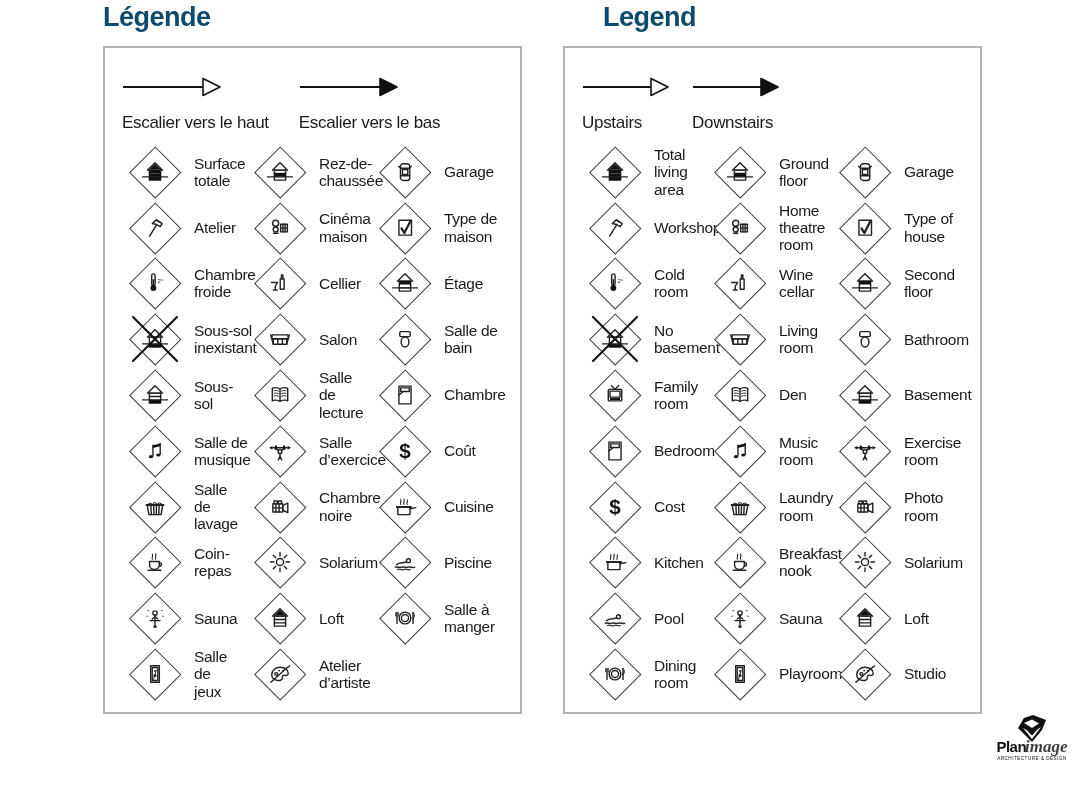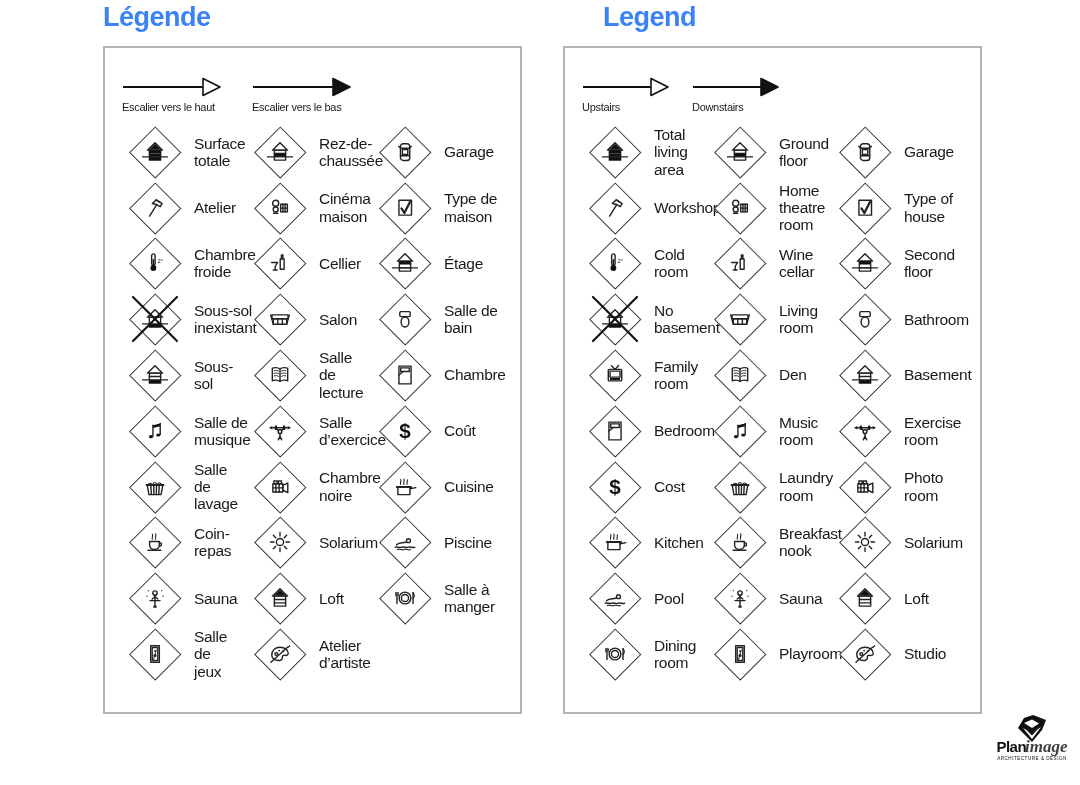--- a/index.html
+++ b/index.html
@@ -2,35 +2,35 @@
 <html><head>
 <meta charset="utf-8">
 <style>
   html,body{margin:0;padding:0;}
   body{
     width:1080px;height:785px;position:relative;background:#ffffff;
     font-family:"Liberation Sans", sans-serif;color:#1a1a1a;overflow:hidden;
   }
   .panel-title{
     position:absolute;top:2px;font-size:27px;font-weight:bold;
-    letter-spacing:-0.5px;color:#3b82f6;
+    letter-spacing:-0.5px;color:#0c4a6e;
   }
   #title-fr{left:103px;}
   #title-en{left:563px;margin-left:40px;}
   .panel{
     position:absolute;top:46px;width:415px;height:664px;
     border:2px solid #b3b3b3;background:#fff;
   }
   #panel-fr{left:103px;}
   #panel-en{left:563px;}
   .arrows{display:flex;align-items:flex-start;padding:28px 0 0 17px;}
   #panel-fr .arrows{gap:30px;}
   #panel-en .arrows{gap:22px;}
   .arrow-group{display:flex;flex-direction:column;}
-  .arrow-label{font-size:11px;letter-spacing:-0.3px;margin-top:3px;color:#1a1a1a;white-space:nowrap;}
+  .arrow-label{font-size:17px;letter-spacing:-0.3px;margin-top:15px;color:#1a1a1a;white-space:nowrap;}
   .grid{
     margin-top:11px;
     display:grid;grid-template-columns:125px 125px 163px;grid-auto-rows:55.8px;
   }
   .cell{display:flex;align-items:center;padding-left:25px;}
   .icon-box{position:relative;width:50px;height:50px;flex:0 0 50px;}
   .diamond{
     position:absolute;left:6.9px;top:6.9px;width:34.5px;height:34.5px;
     transform:rotate(45deg);border:1.6px solid #3a3a3a;background:#fff;
   }

